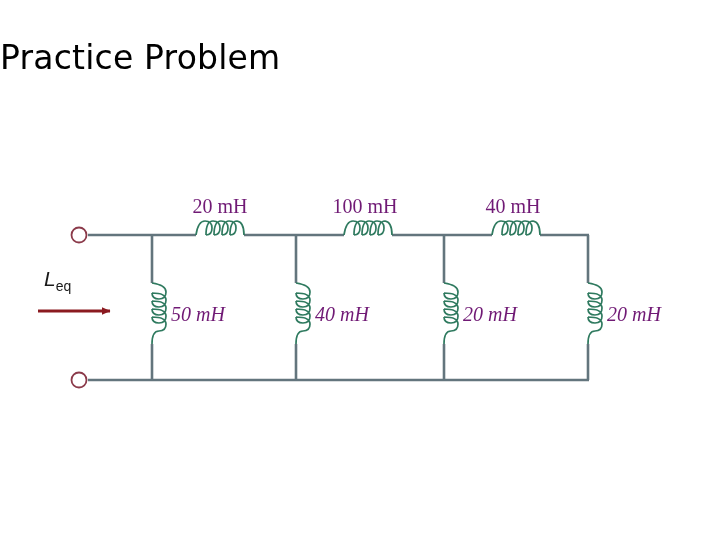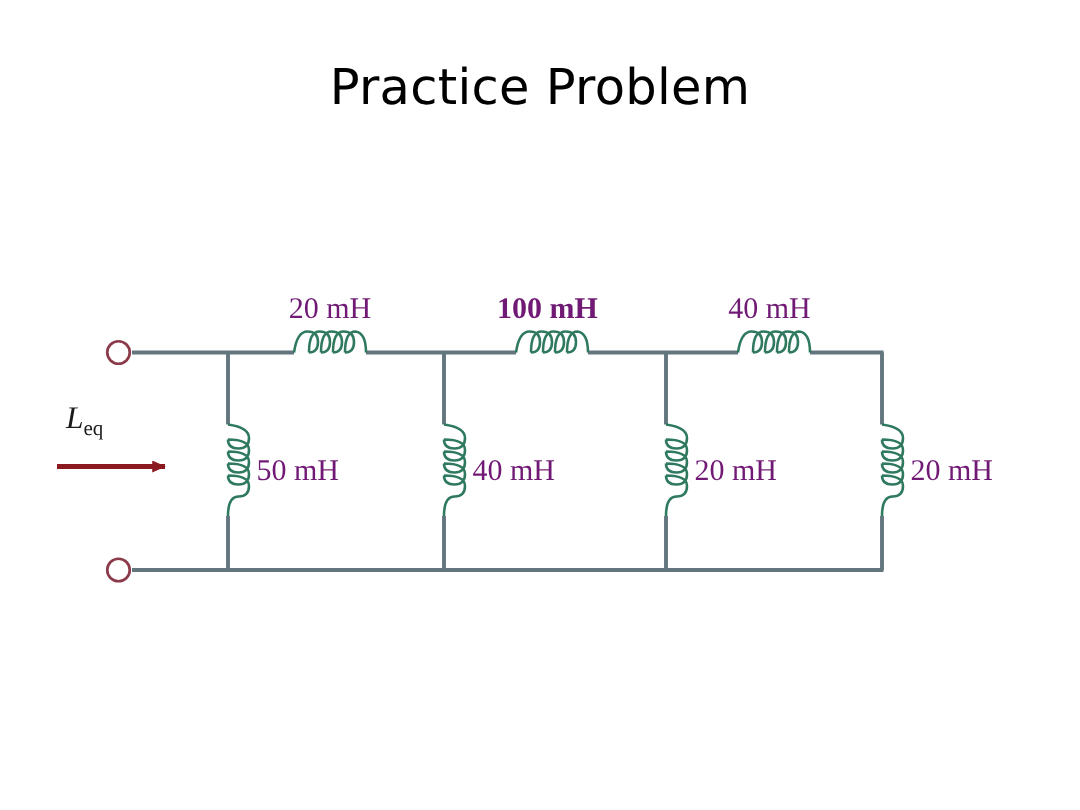--- a/index.html
+++ b/index.html
@@ -18,21 +18,21 @@
     position: relative;
     width: 720px;
     height: 540px;
     background: #ffffff;
   }
   #slide-title {
     position: absolute;
     left: 0;
     top: 40px;
     width: 720px;
-    text-align: center;
+    text-align: left;
     font-family: "DejaVu Sans", sans-serif;
     font-size: 33px;
     font-weight: 400;
     color: #000000;
     letter-spacing: 0.2px;
     line-height: 1.1;
   }
   #circuit-figure {
     position: absolute;
     left: 0;
@@ -53,26 +53,27 @@
     white-space: nowrap;
     line-height: 1;
   }
   .series-label {
     text-align: center;
     transform: translateX(-50%);
   }
   .shunt-label {
     text-align: right;
     transform: translateY(-50%);
+    font-style: italic;
   }
   #leq-label {
     position: absolute;
     left: 44px;
     top: 268px;
-    font-family: Liberation Serif, serif;
+    font-family: Liberation Sans, sans-serif;
     font-style: italic;
     font-size: 21px;
     color: #1a1a1a;
     white-space: nowrap;
     line-height: 1;
   }
   #leq-label .sub {
     font-size: 14px;
     font-style: normal;
     vertical-align: sub;
@@ -176,21 +177,21 @@
       <circle cx="79" cy="380" r="7.5" fill="#ffffff" stroke="#8b3a4a" stroke-width="1.8"></circle>
 
       <line x1="38" y1="311" x2="110" y2="311" stroke="#8b1a20" stroke-width="3.2" marker-end="url(#arrowhead)"></line>
     </svg>
 
     <div id="leq-label">
       <span>L</span><span class="sub">eq</span>
     </div>
 
     <div class="comp-label series-label" style="left:220px; top:196px;">20 mH</div>
-    <div class="comp-label series-label" style="left:365px; top:196px;font-weight:bold;">100 mH</div>
+    <div class="comp-label series-label" style="left:365px; top:196px;">100 mH</div>
     <div class="comp-label series-label" style="left:513px; top:196px;">40 mH</div>
 
     <div class="comp-label shunt-label" style="left:171px; top:314px;">50 mH</div>
     <div class="comp-label shunt-label" style="left:315px; top:314px;">40 mH</div>
     <div class="comp-label shunt-label" style="left:463px; top:314px;">20 mH</div>
     <div class="comp-label shunt-label" style="left:607px; top:314px;">20 mH</div>
 
   </div>
 </div>
 

